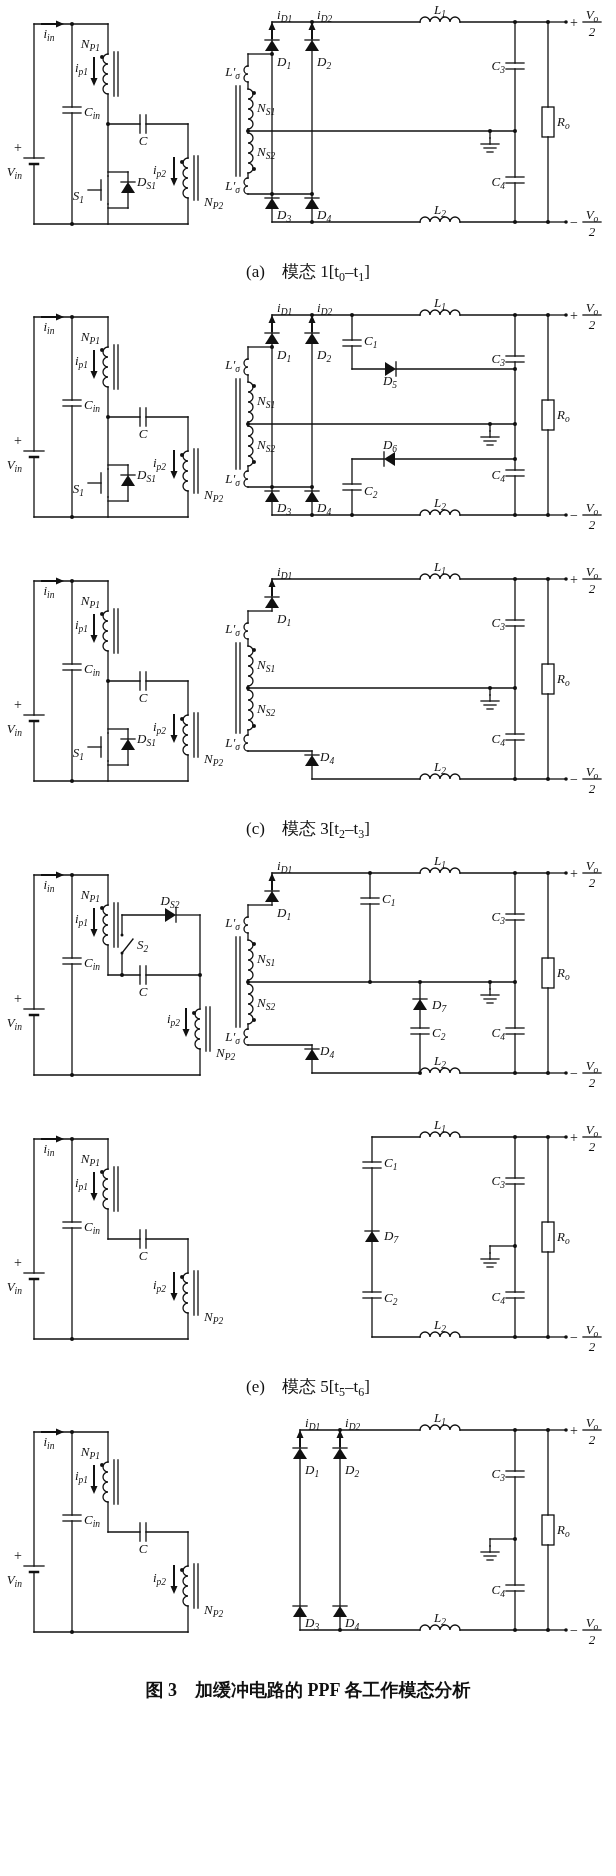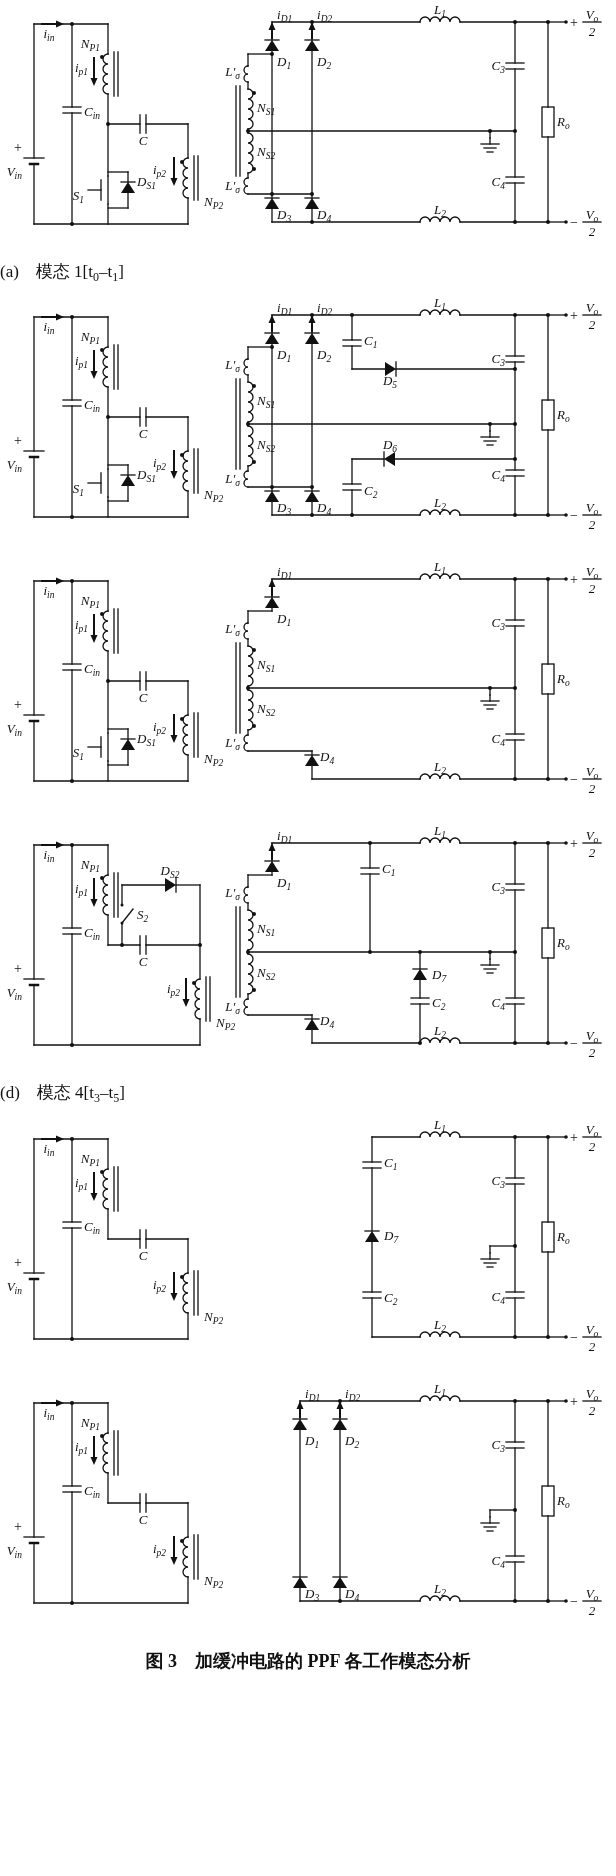--- a/index.html
+++ b/index.html
@@ -6,21 +6,21 @@
   body{width:616px;font-family:"Liberation Serif",serif}
   .page{padding:6px 0 14px}
   .panel{margin:0 0 14px}
   svg.ckt{display:block}
   .w{stroke:#111;stroke-width:1.3;fill:none;stroke-linecap:square}
   .w .cur{stroke-width:2}
   circle.dot{fill:#111;stroke:none}
   svg.ckt text{font-family:"Liberation Serif",serif;font-style:italic;font-size:13px;fill:#111;stroke:none}
   svg.ckt text.sign{font-style:normal;font-size:14px}
   svg.ckt tspan.sub{font-size:9.5px}
-  .caption{text-align:left;font-size:17px;font-style:normal;margin:4px 0 0}
+  .caption{text-align:center;font-size:17px;font-style:normal;margin:4px 0 0}
   .caption sub{font-size:12px}
   .fig-title{text-align:center;font-weight:700;font-size:18px;margin:0 0 0}
 </style>
 </head>
 <body>
 
 <svg width="0" height="0" style="position:absolute" aria-hidden="true">
 <defs>
   <g id="dU">
         <polygon points="-7,5 7,5 0,-6" fill="#111" stroke="none"></polygon>
@@ -512,20 +512,21 @@
   <text x="505" y="180" text-anchor="end"><tspan>C</tspan><tspan class="sub" dy="3">4</tspan></text>
   <text x="557" y="120"><tspan>R</tspan><tspan class="sub" dy="3">o</tspan></text>
   <text x="578" y="21" text-anchor="end" class="sign"><tspan>+</tspan></text>
   <text x="592" y="13" text-anchor="middle"><tspan>V</tspan><tspan class="sub" dy="3">o</tspan></text>
   <text x="592" y="30" text-anchor="middle"><tspan>2</tspan></text>
   <text x="578" y="221" text-anchor="end" class="sign"><tspan>−</tspan></text>
   <text x="592" y="213" text-anchor="middle"><tspan>V</tspan><tspan class="sub" dy="3">o</tspan></text>
   <text x="592" y="230" text-anchor="middle"><tspan>2</tspan></text>
  </g>
 </svg>
+<figcaption class="caption">(c)　模态 3[t<sub>2</sub>–t<sub>3</sub>]</figcaption>
 </figure>
 
 <figure class="panel">
 <svg class="ckt" width="616" height="250" viewBox="0 0 616 250">
  <g class="w">
   <line x1="34" y1="18" x2="108" y2="18"></line>
           <line x1="34" y1="18" x2="34" y2="152"></line>
   <use href="#batt" transform="translate(34,152)"></use>
   <line x1="34" y1="158" x2="34" y2="218"></line>
           <line x1="34" y1="218" x2="200" y2="218"></line>
@@ -661,21 +662,20 @@
   <text x="505" y="180" text-anchor="end"><tspan>C</tspan><tspan class="sub" dy="3">4</tspan></text>
   <text x="557" y="120"><tspan>R</tspan><tspan class="sub" dy="3">o</tspan></text>
   <text x="578" y="21" text-anchor="end" class="sign"><tspan>+</tspan></text>
   <text x="592" y="13" text-anchor="middle"><tspan>V</tspan><tspan class="sub" dy="3">o</tspan></text>
   <text x="592" y="30" text-anchor="middle"><tspan>2</tspan></text>
   <text x="578" y="221" text-anchor="end" class="sign"><tspan>−</tspan></text>
   <text x="592" y="213" text-anchor="middle"><tspan>V</tspan><tspan class="sub" dy="3">o</tspan></text>
   <text x="592" y="230" text-anchor="middle"><tspan>2</tspan></text>
  </g>
 </svg>
-<figcaption class="caption">(d)　模态 4[t<sub>3</sub>–t<sub>5</sub>]</figcaption>
 </figure>
 
 <figure class="panel">
 <svg class="ckt" width="616" height="250" viewBox="0 0 616 250">
  <g class="w">
   <line x1="34" y1="18" x2="108" y2="18"></line>
           <line x1="34" y1="18" x2="34" y2="152"></line>
   <use href="#batt" transform="translate(34,152)"></use>
   <line x1="34" y1="158" x2="34" y2="218"></line>
           <line x1="34" y1="218" x2="188" y2="218"></line>
@@ -761,20 +761,21 @@
   <text x="505" y="180" text-anchor="end"><tspan>C</tspan><tspan class="sub" dy="3">4</tspan></text>
   <text x="557" y="120"><tspan>R</tspan><tspan class="sub" dy="3">o</tspan></text>
   <text x="578" y="21" text-anchor="end" class="sign"><tspan>+</tspan></text>
   <text x="592" y="13" text-anchor="middle"><tspan>V</tspan><tspan class="sub" dy="3">o</tspan></text>
   <text x="592" y="30" text-anchor="middle"><tspan>2</tspan></text>
   <text x="578" y="221" text-anchor="end" class="sign"><tspan>−</tspan></text>
   <text x="592" y="213" text-anchor="middle"><tspan>V</tspan><tspan class="sub" dy="3">o</tspan></text>
   <text x="592" y="230" text-anchor="middle"><tspan>2</tspan></text>
  </g>
 </svg>
+<figcaption class="caption">(e)　模态 5[t<sub>5</sub>–t<sub>6</sub>]</figcaption>
 </figure>
 
 <figure class="panel">
 <svg class="ckt" width="616" height="250" viewBox="0 0 616 250">
  <g class="w">
   <line x1="34" y1="18" x2="108" y2="18"></line>
           <line x1="34" y1="18" x2="34" y2="152"></line>
   <use href="#batt" transform="translate(34,152)"></use>
   <line x1="34" y1="158" x2="34" y2="218"></line>
           <line x1="34" y1="218" x2="188" y2="218"></line>

